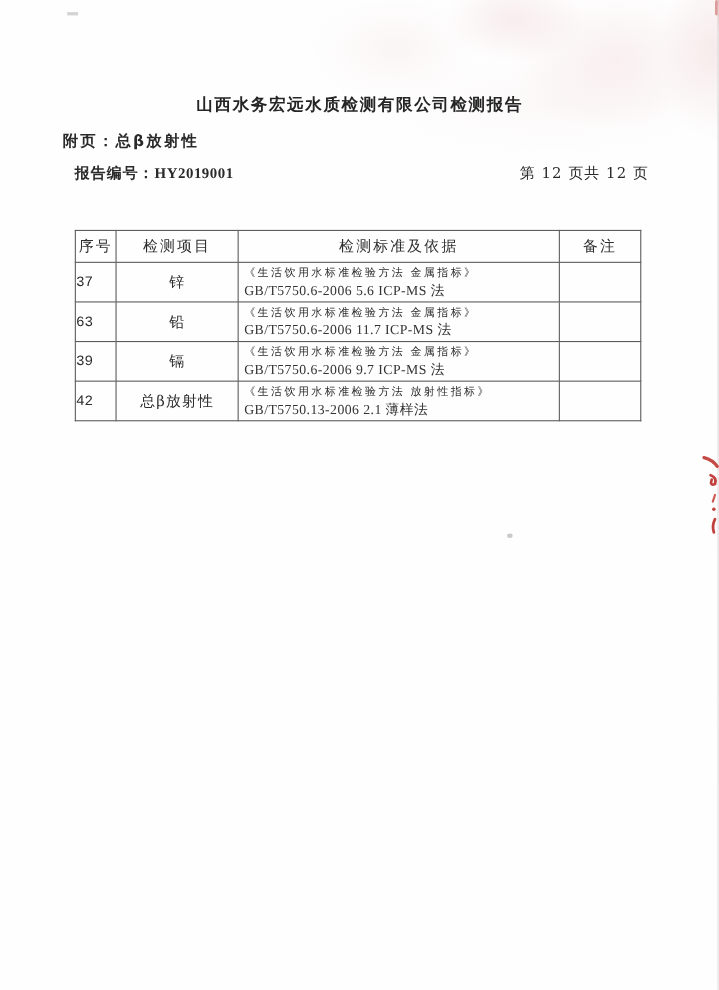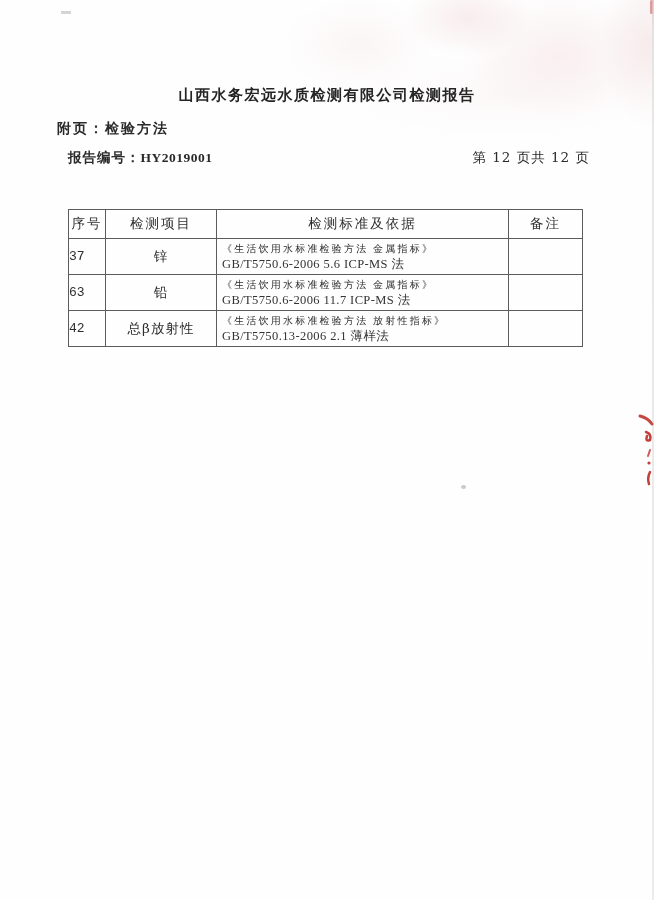--- a/index.html
+++ b/index.html
@@ -104,21 +104,21 @@
 <body>
 
 <div class="page">
 
   <div class="dash-tl"></div>
   <div class="red-tick-tr"></div>
   <div class="edge-right"></div>
 
   <div class="title">山西水务宏远水质检测有限公司检测报告</div>
 
-  <div class="subtitle">附页：检验方法</div>
+  <div class="subtitle">附页：总β放射性</div>
 
   <div class="meta">
     <div class="report-no"><span>报告编号：</span><span class="no-value">HY2019001</span></div>
     <div class="page-indicator">第 12 页共 12 页</div>
   </div>
 
   <table class="methods">
     <colgroup>
       <col class="c-no">
         <col class="c-item">
@@ -146,20 +146,29 @@
       <tr>
         <td class="c-no-cell">63</td>
         <td class="c-item-cell">铅</td>
         <td class="c-std-cell">
           <div class="std1">《生活饮用水标准检验方法  金属指标》</div>
           <div class="std2">GB/T5750.6-2006  11.7 ICP-MS 法</div>
         </td>
         <td></td>
       </tr>
       <tr>
+        <td class="c-no-cell">39</td>
+        <td class="c-item-cell">镉</td>
+        <td class="c-std-cell">
+          <div class="std1">《生活饮用水标准检验方法  金属指标》</div>
+          <div class="std2">GB/T5750.6-2006  9.7 ICP-MS 法</div>
+        </td>
+        <td></td>
+      </tr>
+      <tr>
         <td class="c-no-cell">42</td>
         <td class="c-item-cell">总β放射性</td>
         <td class="c-std-cell">
           <div class="std1">《生活饮用水标准检验方法  放射性指标》</div>
           <div class="std2">GB/T5750.13-2006 2.1 薄样法</div>
         </td>
         <td></td>
       </tr>
     </tbody>
   </table>

